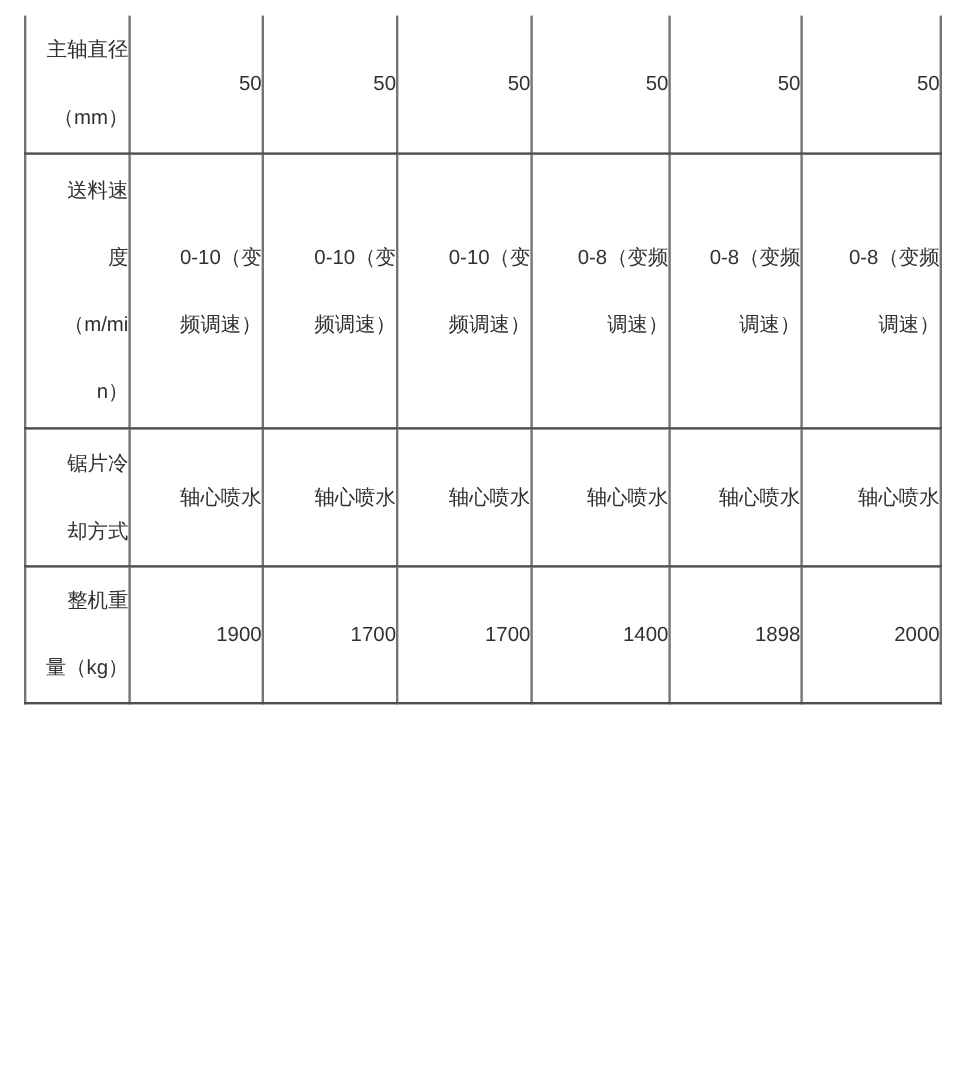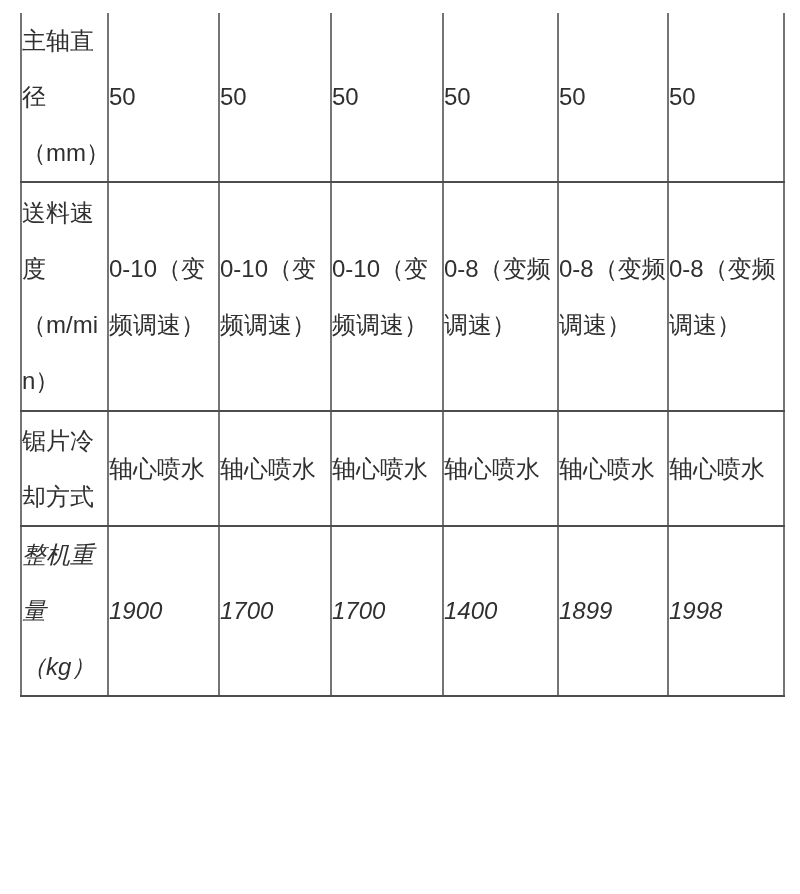--- a/index.html
+++ b/index.html
@@ -18,37 +18,37 @@
     top: 13px;
     width: 763px;
     border-collapse: collapse;
     table-layout: fixed;
   }
   table.spec-table td {
     border-left: 2px solid #757575;
     border-right: 2px solid #757575;
     border-top: 2px solid #4d4d4d;
     border-bottom: 2px solid #4d4d4d;
-    text-align: left;
+    text-align: right;
     vertical-align: middle;
-    font-size: 24px;
+    font-size: 17px;
     line-height: 56px;
     color: #303030;
     white-space: pre-line;
     padding: 0;
     overflow: hidden;
   }
   
   tr.r1 td { border-top: none; }
   tr.r1 { height: 115px; }
   tr.r2 { height: 229px; padding-left: 36px; }
   tr.r3 { height: 115px; }
   tr.r4 { height: 170px; }
   tr.r5 { height: 113px; }
-  tr.r6 { height: 112px; font-style: italic; }
+  tr.r6 { height: 112px; }
 </style>
 </head>
 <body>
 
 <div class="stage">
   <table class="spec-table">
     <colgroup>
       <col style="width:87px">
       <col style="width:111px">
       <col style="width:112px">
@@ -96,18 +96,18 @@
         <td>轴心喷水</td>
         <td>轴心喷水</td>
       </tr>
       <tr class="r6">
         <td>整机重
 量（kg）</td>
         <td>1900</td>
         <td>1700</td>
         <td>1700</td>
         <td>1400</td>
-        <td>1899</td>
-        <td>1998</td>
+        <td>1898</td>
+        <td>2000</td>
       </tr>
     </tbody>
   </table>
 </div>
 
 </body></html>

